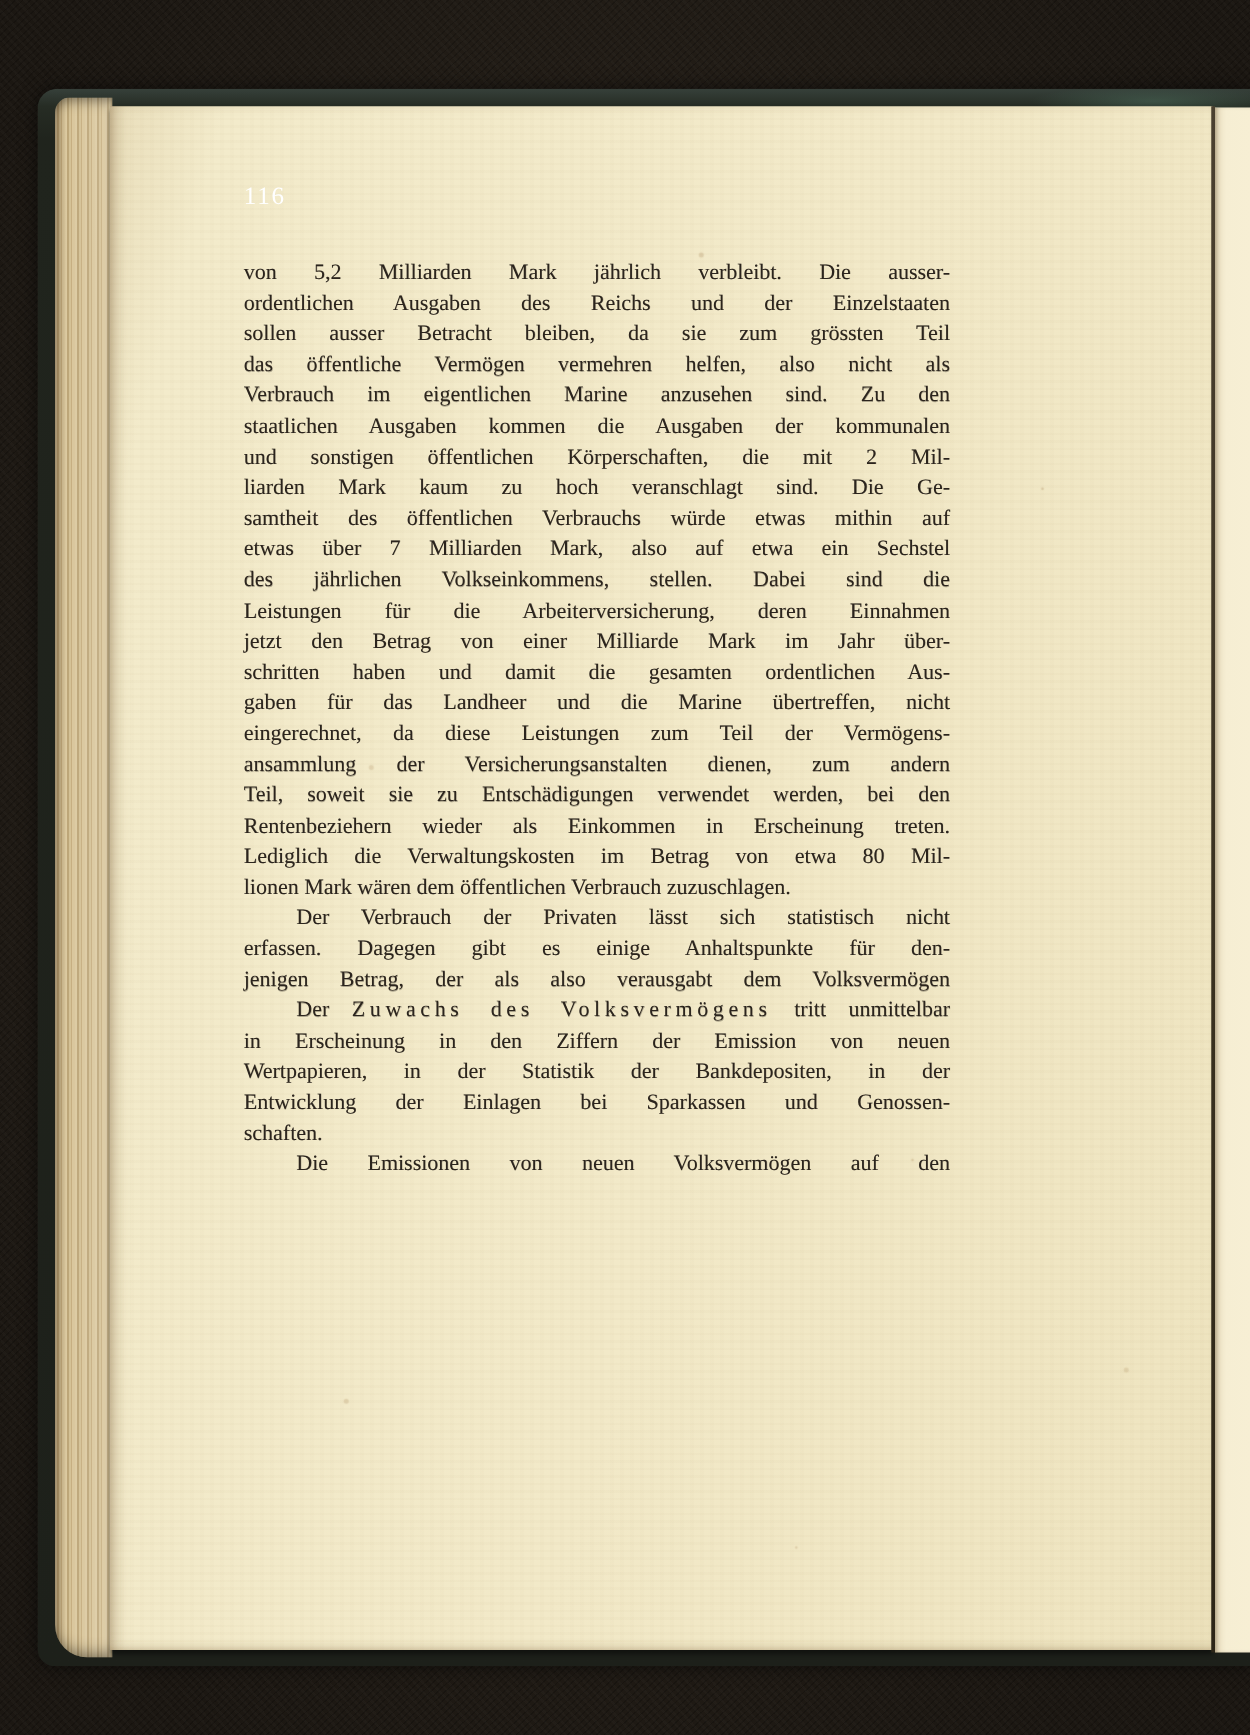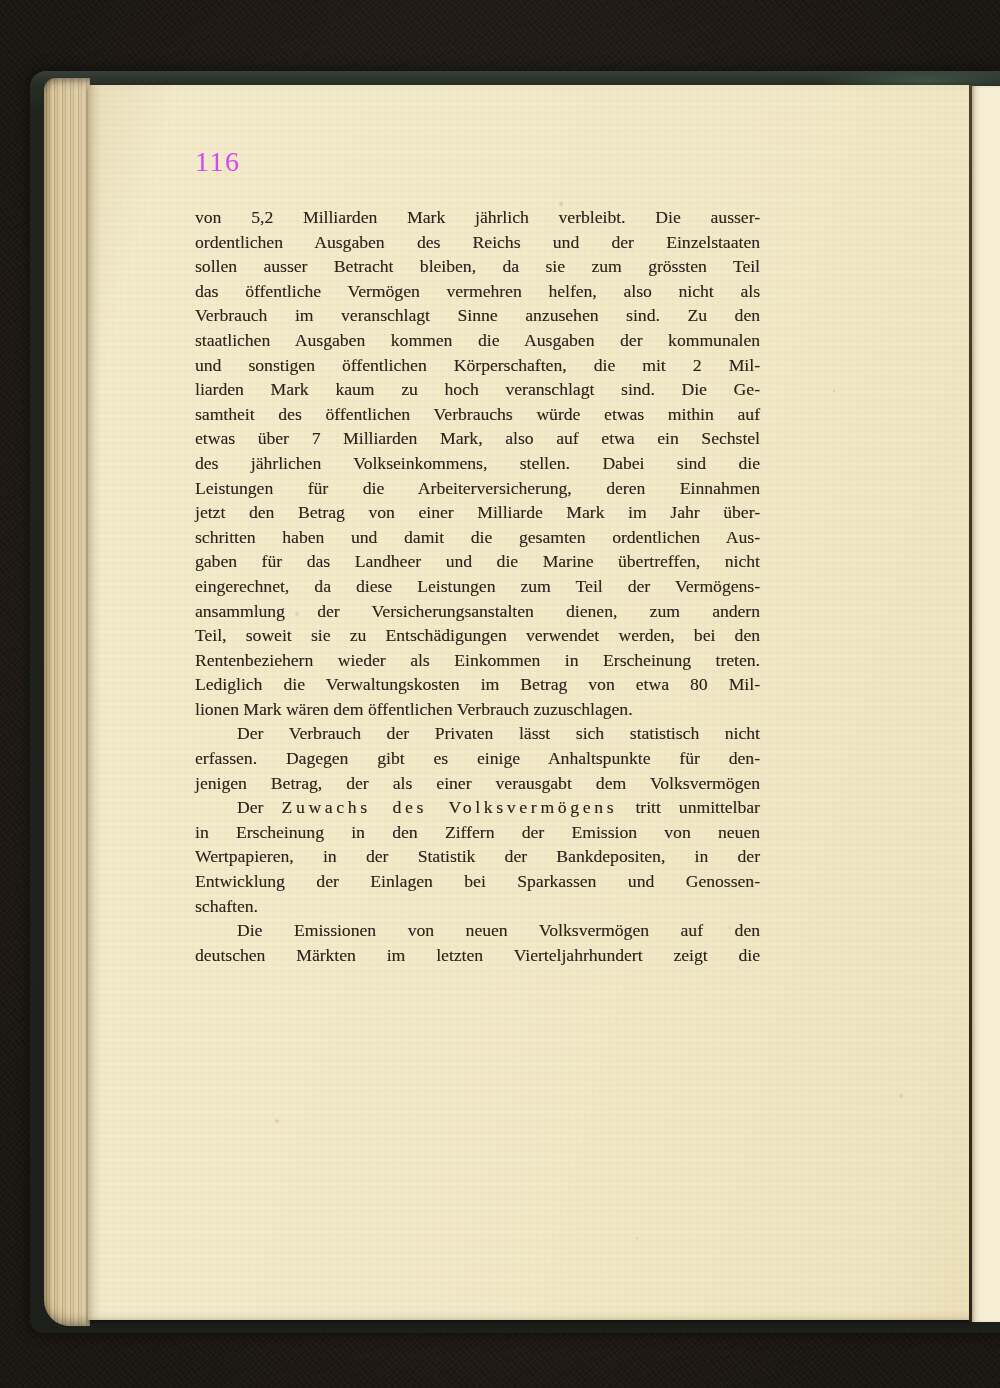--- a/index.html
+++ b/index.html
@@ -69,21 +69,21 @@
     background:linear-gradient(180deg,#4a4030,#38301f 60%,#2c2517);
   }
   
   .page-right{
     position:absolute;left:972px;top:86px;width:28px;height:1236px;
     background:linear-gradient(90deg,#eadfc0 0,#f6eed3 9px,#f7efd4 100%);
     box-shadow:inset 3px 0 4px -2px rgba(90,70,40,.5);
   }
   .page-number{
     position:absolute;left:195px;top:146px;
-    font-size:28px;letter-spacing:1.5px;color:#d946ef;
+    font-size:20px;letter-spacing:1.5px;color:#ffffff;
   }
   .text-block{
     position:absolute;left:195px;top:205px;width:565px;
     font-size:17.6px;line-height:24.6px;color:#2b241d;
     text-shadow:0.3px 0.3px 0 rgba(43,36,29,.35);
   }
   .line{
     height:24.6px;
     text-align:justify;text-align-last:justify;
   }
@@ -102,51 +102,50 @@
     <div class="specks"></div>
   </div>
 
   <div class="page-number">116</div>
   <div class="text-block">
       <div>
         <div class="line">von 5,2 Milliarden Mark jährlich verbleibt. Die ausser-</div>
         <div class="line">ordentlichen Ausgaben des Reichs und der Einzelstaaten</div>
         <div class="line">sollen ausser Betracht bleiben, da sie zum grössten Teil</div>
         <div class="line">das öffentliche Vermögen vermehren helfen, also nicht als</div>
-        <div class="line">Verbrauch im veranschlagt Sinne anzusehen sind. Zu den</div>
+        <div class="line">Verbrauch im eigentlichen Marine anzusehen sind. Zu den</div>
         <div class="line">staatlichen Ausgaben kommen die Ausgaben der kommunalen</div>
         <div class="line">und sonstigen öffentlichen Körperschaften, die mit 2 Mil-</div>
         <div class="line">liarden Mark kaum zu hoch veranschlagt sind. Die Ge-</div>
         <div class="line">samtheit des öffentlichen Verbrauchs würde etwas mithin auf</div>
         <div class="line">etwas über 7 Milliarden Mark, also auf etwa ein Sechstel</div>
         <div class="line">des jährlichen Volkseinkommens, stellen. Dabei sind die</div>
         <div class="line">Leistungen für die Arbeiterversicherung, deren Einnahmen</div>
         <div class="line">jetzt den Betrag von einer Milliarde Mark im Jahr über-</div>
         <div class="line">schritten haben und damit die gesamten ordentlichen Aus-</div>
         <div class="line">gaben für das Landheer und die Marine übertreffen, nicht</div>
         <div class="line">eingerechnet, da diese Leistungen zum Teil der Vermögens-</div>
         <div class="line">ansammlung der Versicherungsanstalten dienen, zum andern</div>
         <div class="line">Teil, soweit sie zu Entschädigungen verwendet werden, bei den</div>
         <div class="line">Rentenbeziehern wieder als Einkommen in Erscheinung treten.</div>
         <div class="line">Lediglich die Verwaltungskosten im Betrag von etwa 80 Mil-</div>
         <div class="line last">lionen Mark wären dem öffentlichen Verbrauch zuzuschlagen.</div>
       </div>
       <div>
         <div class="line indent">Der Verbrauch der Privaten lässt sich statistisch nicht</div>
         <div class="line">erfassen. Dagegen gibt es einige Anhaltspunkte für den-</div>
-        <div class="line">jenigen Betrag, der als einer verausgabt dem Volksvermögen</div>
+        <div class="line">jenigen Betrag, der als also verausgabt dem Volksvermögen</div>
       </div>
       <div>
         <div class="line indent"><span>Der </span><span class="sperr">Zuwachs des Volksvermögens</span><span> tritt unmittelbar</span></div>
         <div class="line">in Erscheinung in den Ziffern der Emission von neuen</div>
         <div class="line">Wertpapieren, in der Statistik der Bankdepositen, in der</div>
         <div class="line">Entwicklung der Einlagen bei Sparkassen und Genossen-</div>
         <div class="line last">schaften.</div>
       </div>
       <div>
         <div class="line indent">Die Emissionen von neuen Volksvermögen auf den</div>
-        <div class="line">deutschen Märkten im letzten Vierteljahrhundert zeigt die</div>
       </div>
     </div>
 
   <div class="gutter"></div>
   <div class="page-right"></div>
 </div>
 
 </body></html>

